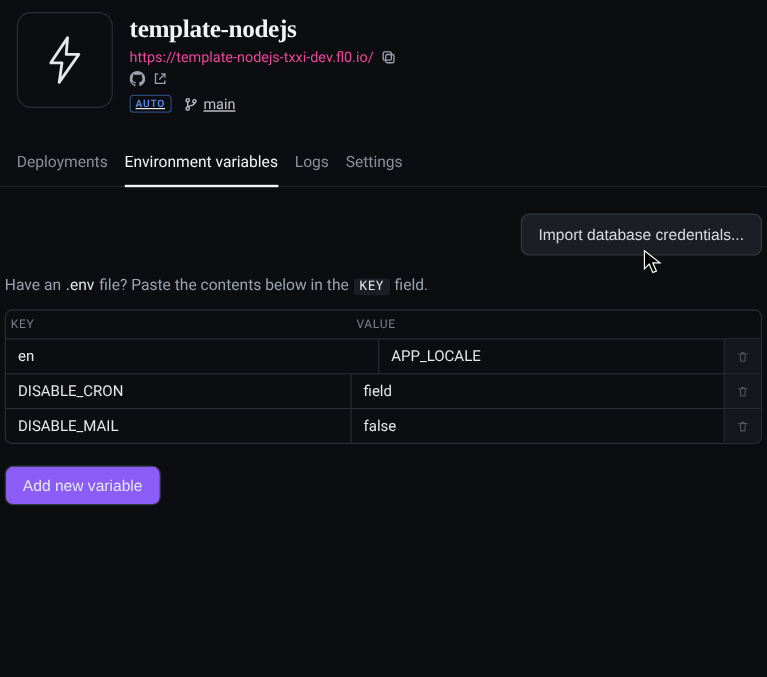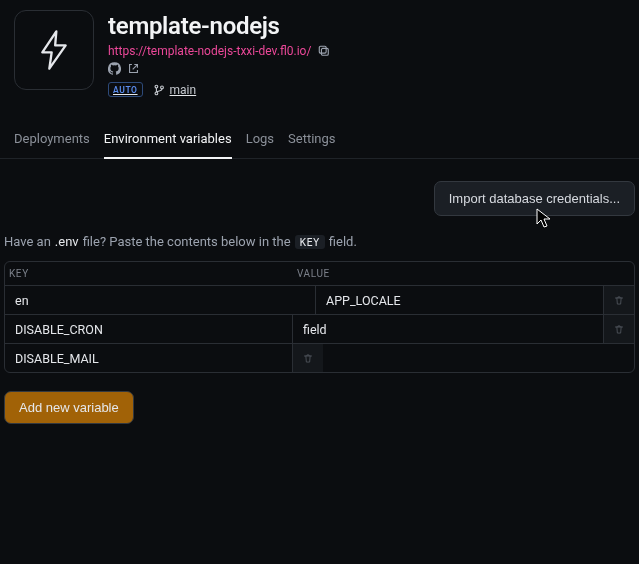--- a/index.html
+++ b/index.html
@@ -23,24 +23,25 @@
     border: 1px solid #2a2e34;
     border-radius: 12px;
     display: flex;
     align-items: center;
     justify-content: center;
     flex-shrink: 0;
   }
   .app-icon svg { width: 28px; height: 40px; }
   .header-info { display: flex; flex-direction: column; gap: 4px; padding-top: 2px;}
   .title {
-    font-size: 24px;
+    font-size: 21px;
     font-weight: 600;
     color: #f3f4f6;
     letter-spacing: -0.3px;
+    font-family: Liberation Serif, serif;
   }
   .meta-row {
     display: flex;
     align-items: center;
     gap: 6px;
     color: #9ca3af;
     font-size: 12px;
   }
   .meta-row a { color: #ec4899; text-decoration: none; }
   .meta-icon { width: 13px; height: 13px; display: inline-flex; align-items: center; justify-content: center; }
@@ -132,21 +133,21 @@
   .col-del {
     width: 30px;
     border-right: none;
     justify-content: center;
     background: #14171b;
     cursor: pointer;
   }
   .col-del svg { width: 13px; height: 13px; opacity: 0.45; }
   .add-btn {
     margin-top: 18px;
-    background: #a16207;
+    background: #8b5cf6;
     border: 1px solid #33383f;
     color: #e5e7eb;
     font-size: 13px;
     padding: 8px 14px;
     border-radius: 7px;
     cursor: pointer;
   }
   
   .cursor {
     position: absolute;
@@ -245,20 +246,21 @@
       <div class="cell col-key">DISABLE_CRON</div>
       <div class="cell col-val">field</div>
       <div class="cell col-del">
         <svg viewBox="0 0 14 14">
             <path d="M2 3.5h10M5.5 3V2h3v1M4 3.5l.7 8.5h4.6l.7-8.5" fill="none" stroke="#9ca3af" stroke-width="1.2" stroke-linecap="round"></path>
           </svg>
       </div>
     </div>
     <div class="row">
       <div class="cell col-key">DISABLE_MAIL</div>
+      <div class="cell col-val">false</div>
       <div class="cell col-del">
         <svg viewBox="0 0 14 14">
             <path d="M2 3.5h10M5.5 3V2h3v1M4 3.5l.7 8.5h4.6l.7-8.5" fill="none" stroke="#9ca3af" stroke-width="1.2" stroke-linecap="round"></path>
           </svg>
       </div>
     </div>
   </div>
 
   <button class="add-btn">Add new variable</button>
 </div>

